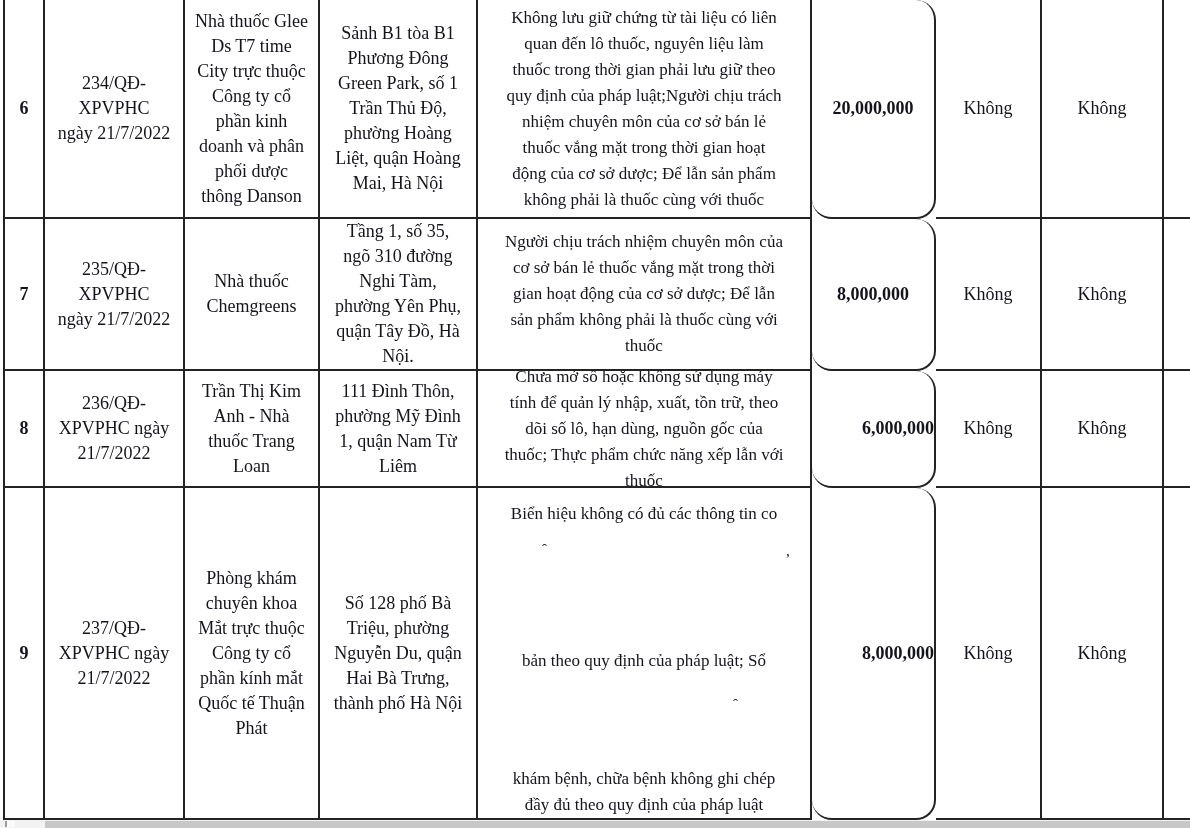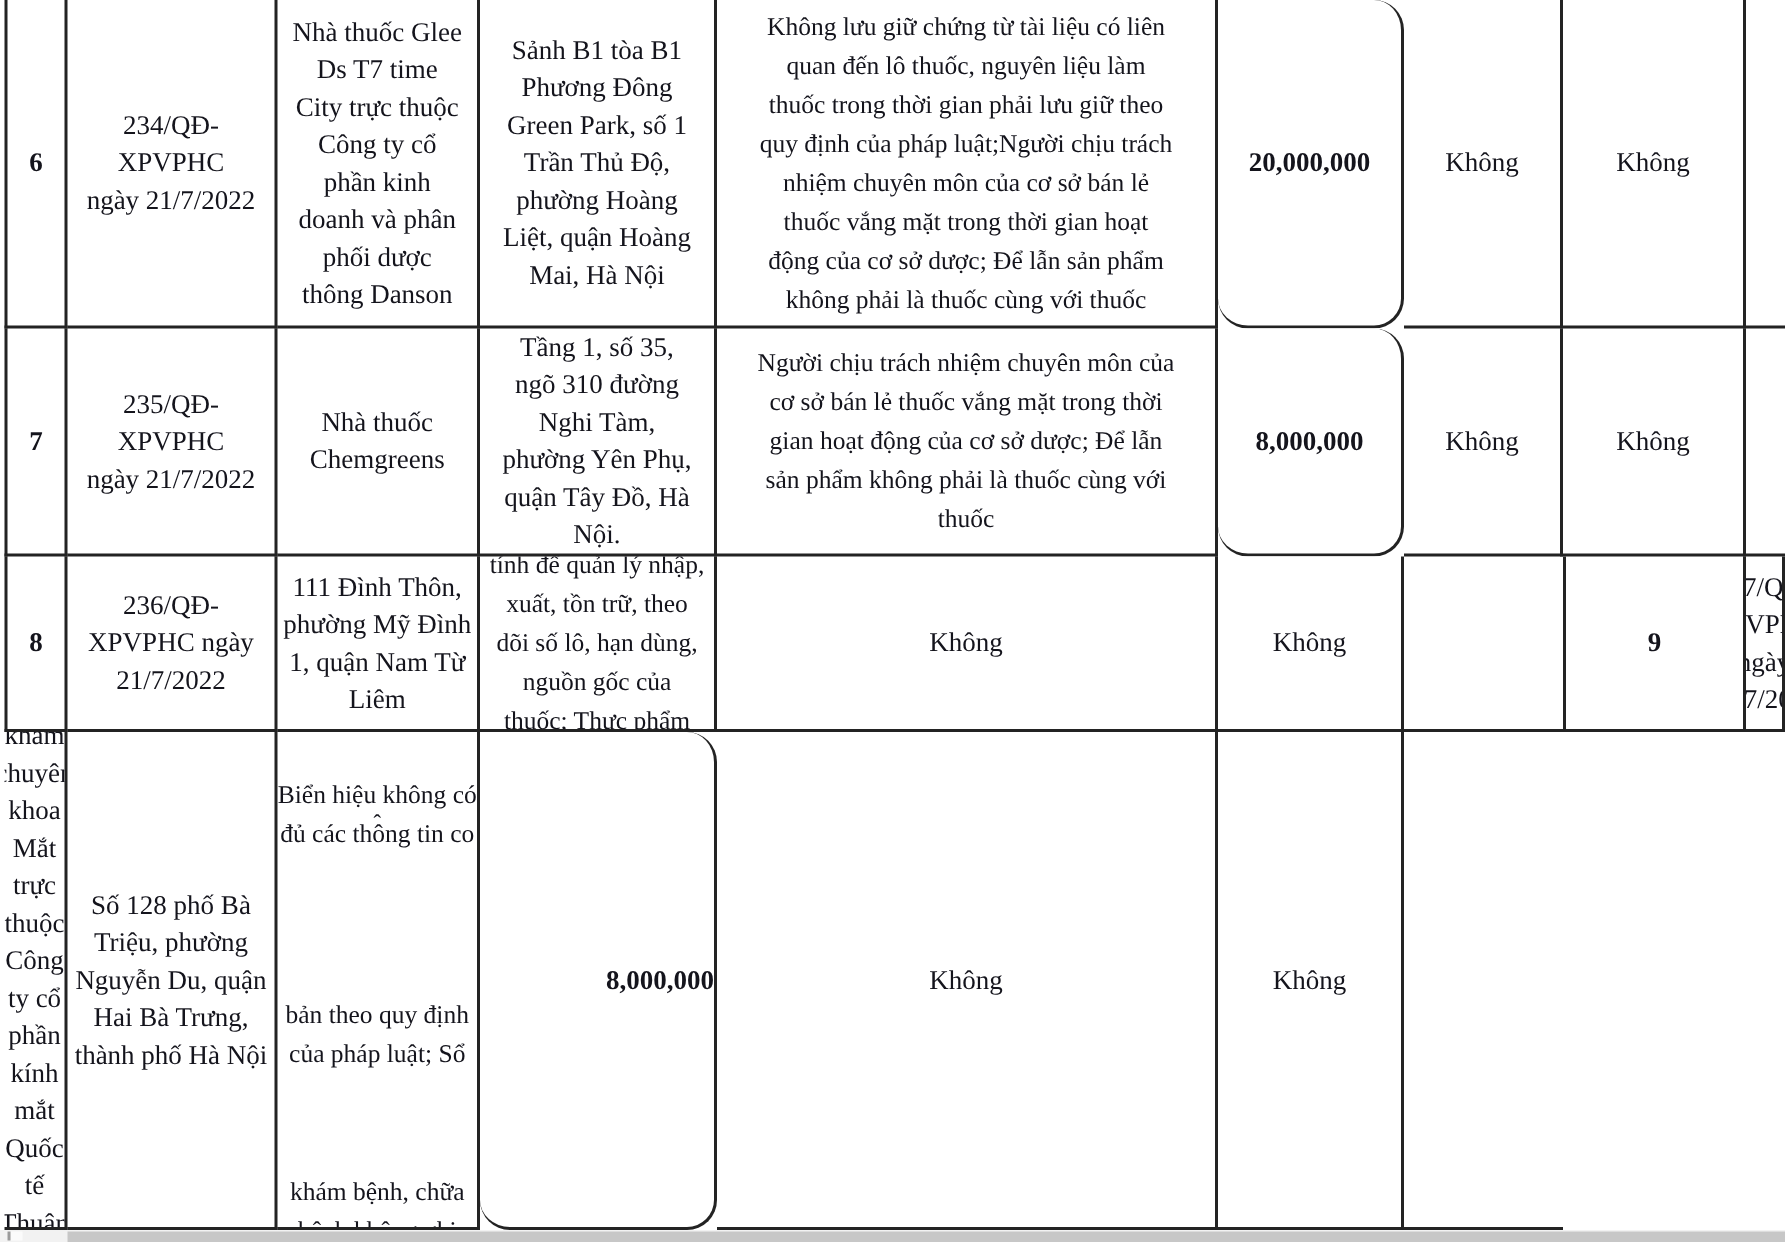--- a/index.html
+++ b/index.html
@@ -27,21 +27,21 @@
     padding:0 1px;
   }
   .cell.first{border-left:2px solid #232323;}
   .cell.stub{border-right:none;}
   .cell.stt{font-weight:bold;}
   .cell.violation{font-size:17px;line-height:26px;padding:0 0;}
   .cell.fine{font-weight:bold;border-radius:20px;}
   .cell.fine.flush{align-items:flex-end;padding-right:0;}
   .cell.rel{position:relative;display:block;}
   .frag{position:absolute;font-size:17px;line-height:26px;white-space:pre-line;}
-  .frag.centerline{left:0;width:100%;text-align:center;margin-top:16px;}
+  .frag.centerline{left:0;width:100%;text-align:center;}
   .frag.mark{font-size:15px;}
   .scroll-strip{
     position:absolute;left:0;bottom:0;width:1190px;height:8px;
     background:#f2f2f2;
   }
   .scroll-thumb{
     position:absolute;left:45px;top:1px;height:7px;width:1145px;
     background:#c7c7c7;
   }
   .scroll-corner{
@@ -105,29 +105,34 @@
 thuốc</div>
   <div class="cell fine">8,000,000</div>
   <div class="cell">Không</div>
   <div class="cell">Không</div>
   <div class="cell stub"></div>
 
   <div class="cell first stt">8</div>
   <div class="cell">236/QĐ-
 XPVPHC ngày
 21/7/2022</div>
+  <div class="cell">Trần Thị Kim
+Anh - Nhà
+thuốc Trang
+Loan</div>
   <div class="cell">111 Đình Thôn,
 phường Mỹ Đình
 1, quận Nam Từ
 Liêm</div>
   <div class="cell violation">Chưa mở sổ hoặc không sử dụng máy
 tính để quản lý nhập, xuất, tồn trữ, theo
 dõi số lô, hạn dùng, nguồn gốc của
 thuốc; Thực phẩm chức năng xếp lẫn với
 thuốc</div>
+  <div class="cell fine flush">6,000,000</div>
   <div class="cell">Không</div>
   <div class="cell">Không</div>
   <div class="cell stub"></div>
 
   <div class="cell first stt">9</div>
   <div class="cell">237/QĐ-
 XPVPHC ngày
 21/7/2022</div>
   <div class="cell">Phòng khám
 chuyên khoa

